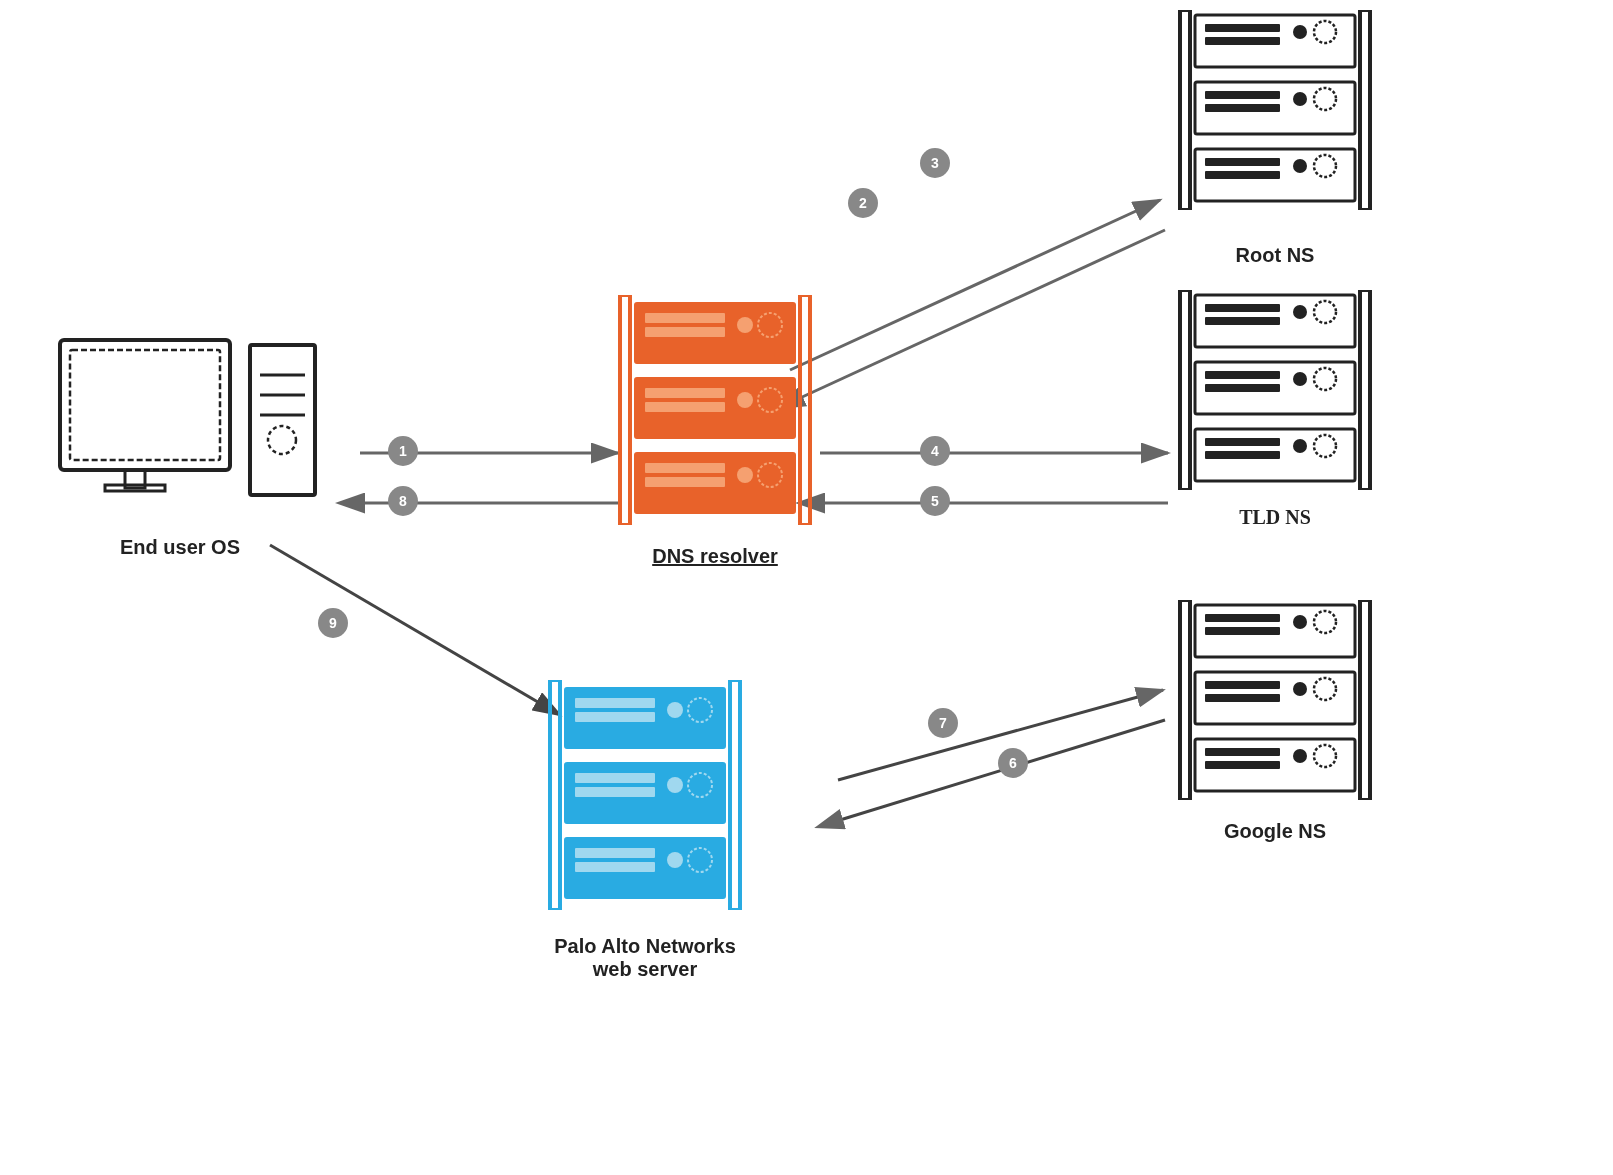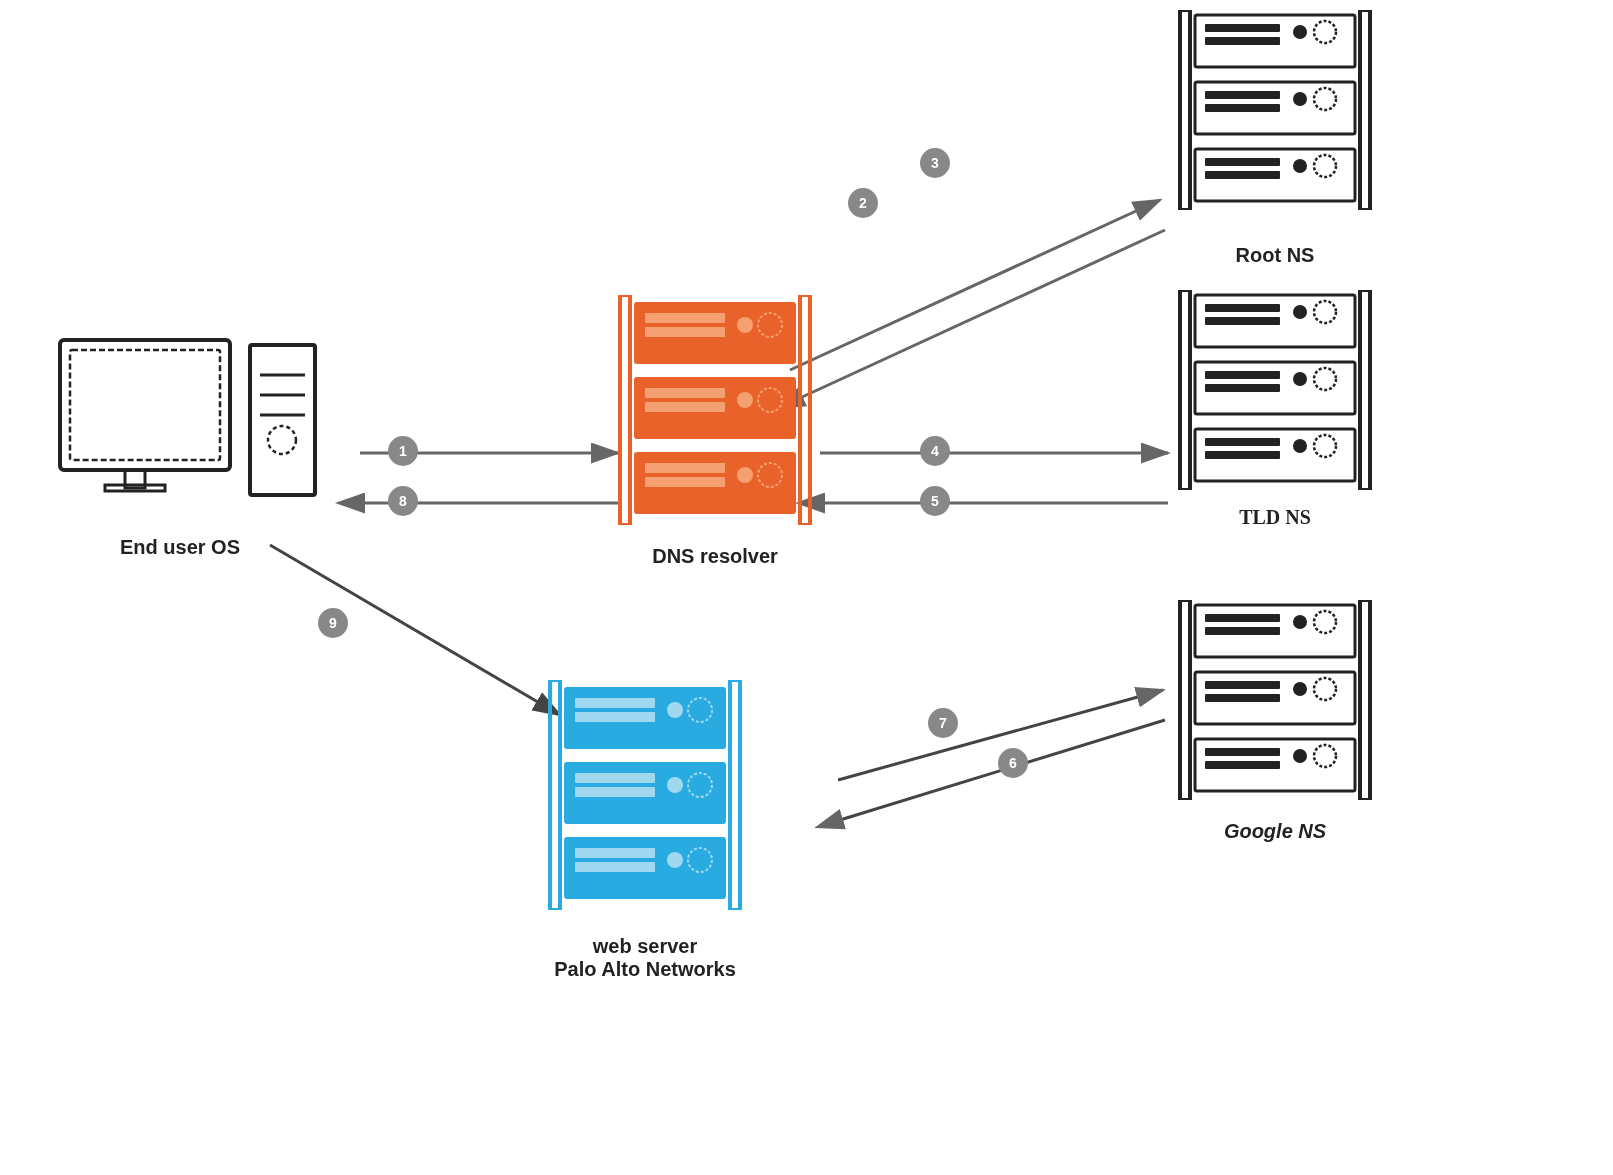--- a/index.html
+++ b/index.html
@@ -165,21 +165,21 @@
     <circle cx="130" cy="105" r="8" fill="#f5a070"></circle>
     <circle cx="155" cy="105" r="12" fill="none" stroke="#f5a070" stroke-width="2" stroke-dasharray="3,2"></circle>
 
     <rect x="20" y="158" width="160" height="60" rx="2" fill="#E8622A" stroke="#E8622A" stroke-width="2"></rect>
     <rect x="30" y="168" width="80" height="10" rx="1" fill="#f5a070"></rect>
     <rect x="30" y="182" width="80" height="10" rx="1" fill="#f5a070"></rect>
     <circle cx="130" cy="180" r="8" fill="#f5a070"></circle>
     <circle cx="155" cy="180" r="12" fill="none" stroke="#f5a070" stroke-width="2" stroke-dasharray="3,2"></circle>
   </svg>
 
-  <div class="node-label" style="left:605px; top:545px; width:220px;">
+  <div class="node-label" style="left:605px; top:545px; width:220px;text-decoration:underline;">
     <span>DNS resolver</span>
   </div>
 
   <svg style="position:absolute; left:1175px; top:10px;" width="200" height="200" viewBox="0 0 200 200">
 
     <rect x="5" y="0" width="10" height="200" fill="none" stroke="#222" stroke-width="4"></rect>
 
     <rect x="185" y="0" width="10" height="200" fill="none" stroke="#222" stroke-width="4"></rect>
 
     <rect x="20" y="5" width="160" height="52" rx="2" fill="none" stroke="#222" stroke-width="3"></rect>
@@ -242,21 +242,21 @@
     <rect x="30" y="94" width="75" height="8" rx="1" fill="#222"></rect>
     <circle cx="125" cy="89" r="7" fill="#222"></circle>
     <circle cx="150" cy="89" r="11" fill="none" stroke="#222" stroke-width="2.5" stroke-dasharray="3,2"></circle>
     <rect x="20" y="139" width="160" height="52" rx="2" fill="none" stroke="#222" stroke-width="3"></rect>
     <rect x="30" y="148" width="75" height="8" rx="1" fill="#222"></rect>
     <rect x="30" y="161" width="75" height="8" rx="1" fill="#222"></rect>
     <circle cx="125" cy="156" r="7" fill="#222"></circle>
     <circle cx="150" cy="156" r="11" fill="none" stroke="#222" stroke-width="2.5" stroke-dasharray="3,2"></circle>
   </svg>
 
-  <div class="node-label" style="left:1175px; top:820px; width:200px;font-style:italic;">
+  <div class="node-label" style="left:1175px; top:820px; width:200px;">
     <span>Google NS</span>
   </div>
 
   <svg style="position:absolute; left:545px; top:680px;" width="200" height="230" viewBox="0 0 200 230">
     <rect x="5" y="0" width="10" height="230" fill="none" stroke="#29ABE2" stroke-width="4"></rect>
     <rect x="185" y="0" width="10" height="230" fill="none" stroke="#29ABE2" stroke-width="4"></rect>
 
     <rect x="20" y="8" width="160" height="60" rx="2" fill="#29ABE2" stroke="#29ABE2" stroke-width="2"></rect>
     <rect x="30" y="18" width="80" height="10" rx="1" fill="#a0d8ef"></rect>
     <rect x="30" y="32" width="80" height="10" rx="1" fill="#a0d8ef"></rect>
@@ -270,17 +270,17 @@
     <circle cx="155" cy="105" r="12" fill="none" stroke="#a0d8ef" stroke-width="2" stroke-dasharray="3,2"></circle>
 
     <rect x="20" y="158" width="160" height="60" rx="2" fill="#29ABE2" stroke="#29ABE2" stroke-width="2"></rect>
     <rect x="30" y="168" width="80" height="10" rx="1" fill="#a0d8ef"></rect>
     <rect x="30" y="182" width="80" height="10" rx="1" fill="#a0d8ef"></rect>
     <circle cx="130" cy="180" r="8" fill="#a0d8ef"></circle>
     <circle cx="155" cy="180" r="12" fill="none" stroke="#a0d8ef" stroke-width="2" stroke-dasharray="3,2"></circle>
   </svg>
 
   <div class="node-label" style="left:480px; top:935px; width:330px;">
+    <div>Palo Alto Networks</div>
     <div>web server</div>
-    <div>Palo Alto Networks</div>
   </div>
 
 </div>
 
 </body></html>

